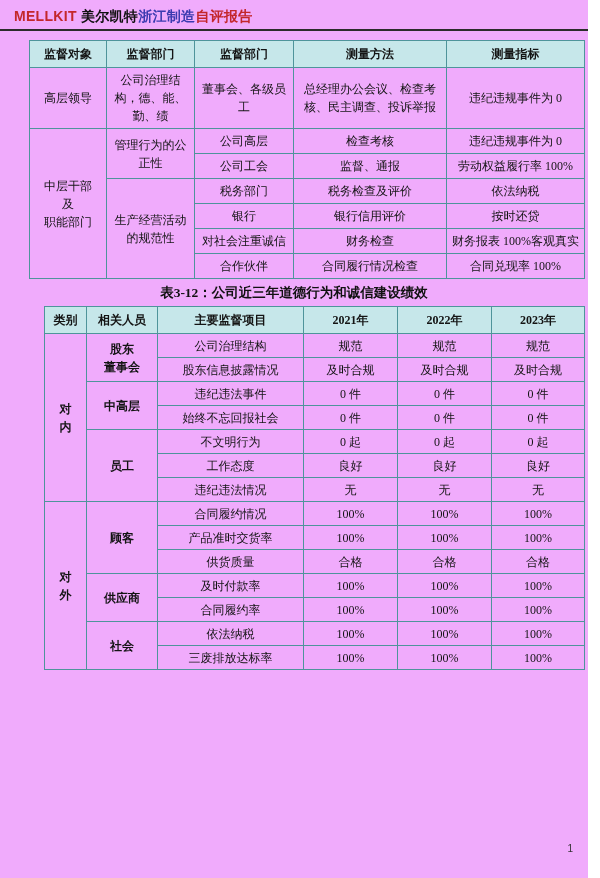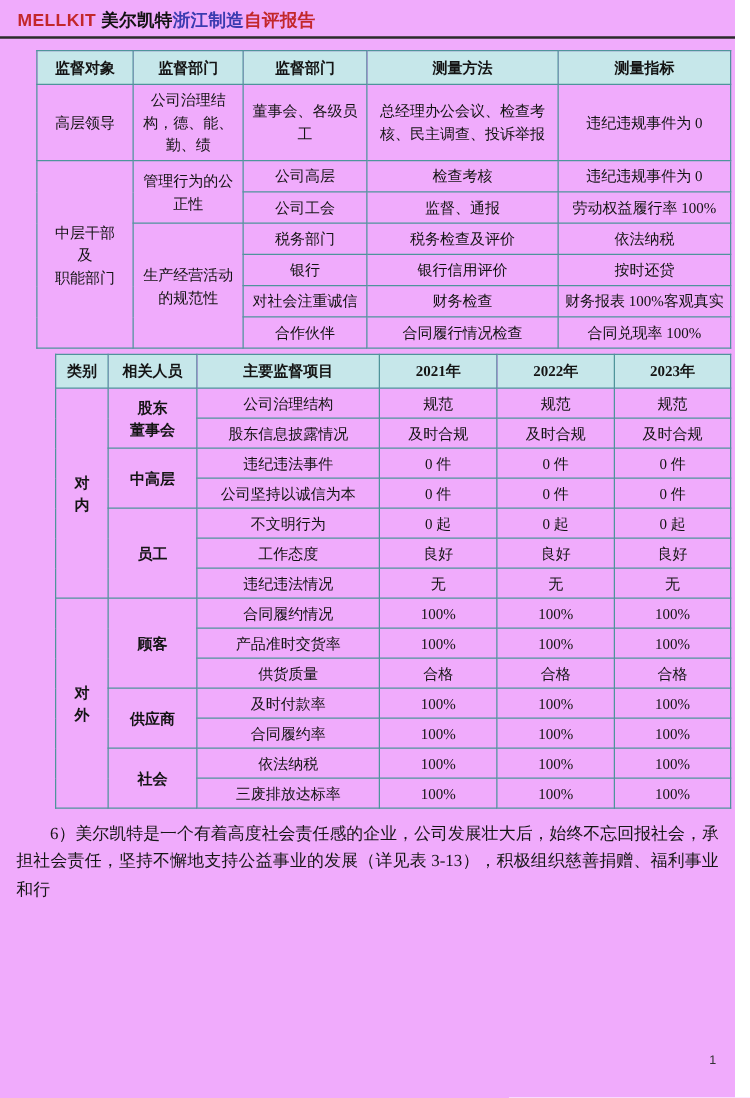--- a/index.html
+++ b/index.html
@@ -129,20 +129,21 @@
     </tr>
     <tr class="row">
       <td>合作伙伴</td>
       <td>合同履行情况检查</td>
       <td>合同兑现率 100%</td>
     </tr>
   </tbody>
     </table>
 
 
+  <div class="tbl-title">表3-12：公司近三年道德行为和诚信建设绩效</div>
 
   <table class="t2">
     <colgroup>
       <col style="width:42px">
         <col style="width:71px">
         <col style="width:146px">
         <col style="width:94px">
         <col style="width:94px">
         <col style="width:93px">
     </colgroup>
@@ -172,21 +173,21 @@
       <td>及时合规</td>
     </tr>
     <tr>
       <td rowspan="2" class="b">中高层</td>
       <td>违纪违法事件</td>
       <td>0 件</td>
       <td>0 件</td>
       <td>0 件</td>
     </tr>
     <tr>
-      <td>公司坚持以诚信为本</td>
+      <td>始终不忘回报社会</td>
       <td>0 件</td>
       <td>0 件</td>
       <td>0 件</td>
     </tr>
     <tr>
       <td rowspan="3" class="b">员工</td>
       <td>不文明行为</td>
       <td>0 起</td>
       <td>0 起</td>
       <td>0 起</td>
@@ -246,17 +247,16 @@
     </tr>
     <tr>
       <td>三废排放达标率</td>
       <td>100%</td>
       <td>100%</td>
       <td>100%</td>
     </tr>
   </tbody>
     </table>
 
-  <p class="para">6）美尔凯特是一个有着高度社会责任感的企业，公司发展壮大后，始终不忘回报社会，承担社会责任，坚持不懈地支持公益事业的发展（详见表 3-13），积极组织慈善捐赠、福利事业和行</p>
 
   <div class="page-num">1</div>
 
 </div>
 
 </body></html>

